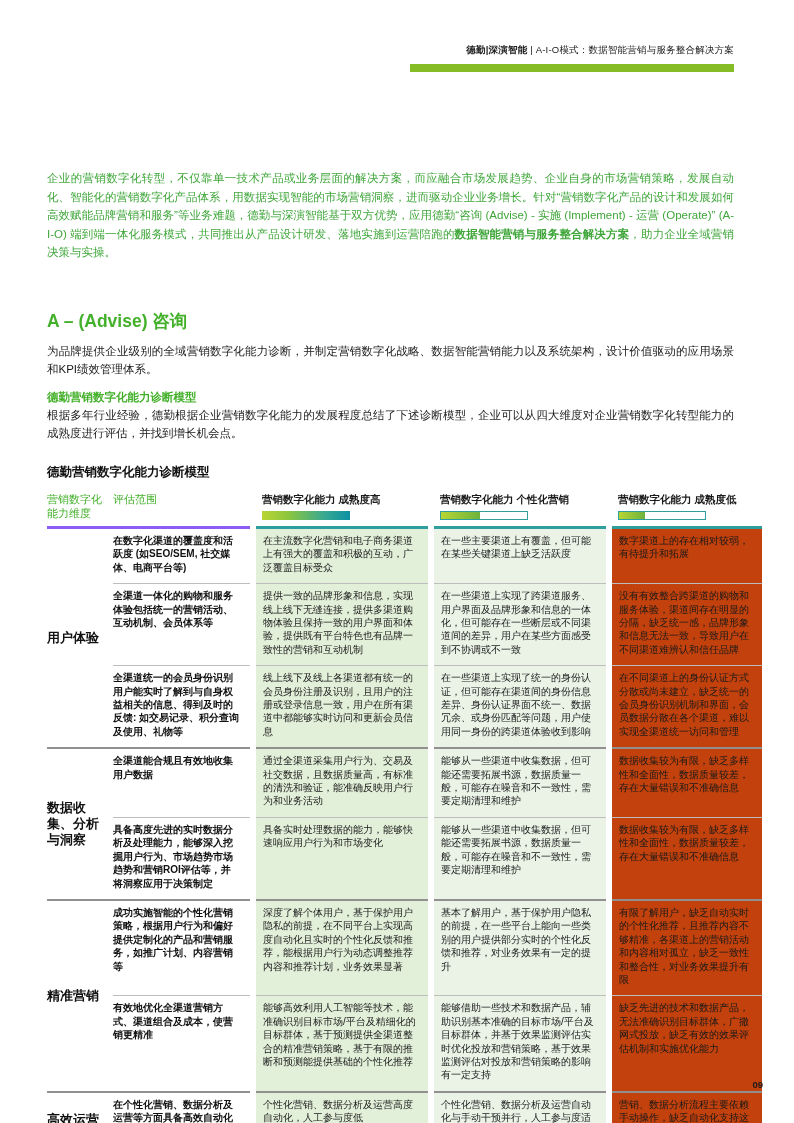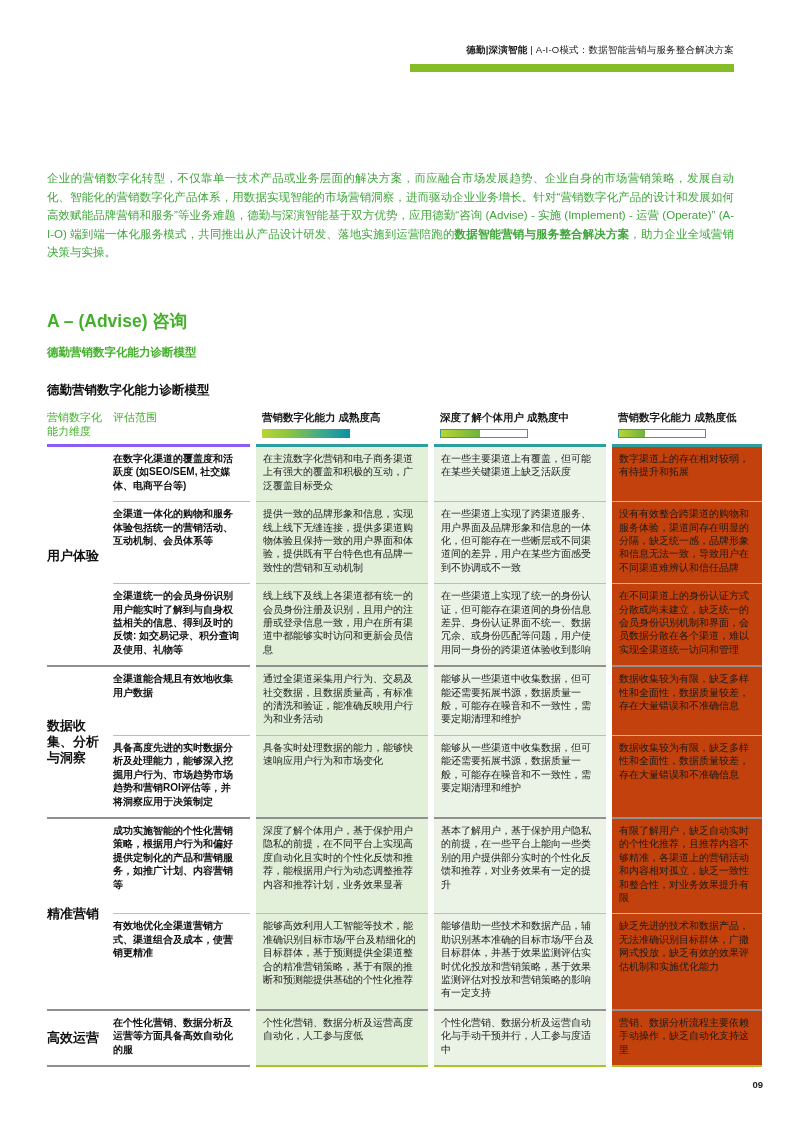--- a/index.html
+++ b/index.html
@@ -62,43 +62,45 @@
 
   <div class="run-header">
     <span class="brand">德勤|深演智能</span>
     <span> | </span><span>A-I-O模式：数据智能营销与服务整合解决方案</span>
   </div>
   <div class="header-bar"></div>
 
   <p class="intro"><span>企业的营销数字化转型，不仅靠单一技术产品或业务层面的解决方案，而应融合市场发展趋势、企业自身的市场营销策略，发展自动化、智能化的营销数字化产品体系，用数据实现智能的市场营销洞察，进而驱动企业业务增长。针对“营销数字化产品的设计和发展如何高效赋能品牌营销和服务”等业务难题，德勤与深演智能基于双方优势，应用德勤“咨询 (Advise) - 实施 (Implement) - 运营 (Operate)” (A-I-O) 端到端一体化服务模式，共同推出从产品设计研发、落地实施到运营陪跑的</span><b>数据智能营销与服务整合解决方案</b><span>，助力企业全域营销决策与实操。</span></p>
 
   <h1 class="section">A – (Advise) 咨询</h1>
+  <p class="body">为品牌提供企业级别的全域营销数字化能力诊断，并制定营销数字化战略、数据智能营销能力以及系统架构，设计价值驱动的应用场景和KPI绩效管理体系。</p>
 
   <h3 class="green-sub">德勤营销数字化能力诊断模型</h3>
+  <p class="body2">根据多年行业经验，德勤根据企业营销数字化能力的发展程度总结了下述诊断模型，企业可以从四大维度对企业营销数字化转型能力的成熟度进行评估，并找到增长机会点。</p>
 
   <h2 class="table-title">德勤营销数字化能力诊断模型</h2>
 
   <table class="model">
     <colgroup>
       <col class="c-dim">
         <col class="c-scope">
         <col class="c-high">
         <col class="c-mid">
         <col class="c-low">
     </colgroup>
     <thead>
       <tr>
         <th class="h-dim">营销数字化 能力维度</th>
         <th class="h-scope">评估范围</th>
         <th class="h-mat">
           <div>营销数字化能力 成熟度高</div>
           <div class="mat-bar full"></div>
         </th>
         <th class="h-mat">
-          <div>深度了解个体用户 成熟度中</div>
+          <div>营销数字化能力 个性化营销</div>
           <div class="mat-bar outlined">
               <div class="mat-fill" style="width: 45%;"></div>
             </div>
         </th>
         <th class="h-mat">
           <div>营销数字化能力 成熟度低</div>
           <div class="mat-bar outlined">
               <div class="mat-fill" style="width: 30%;"></div>
             </div>
         </th>

